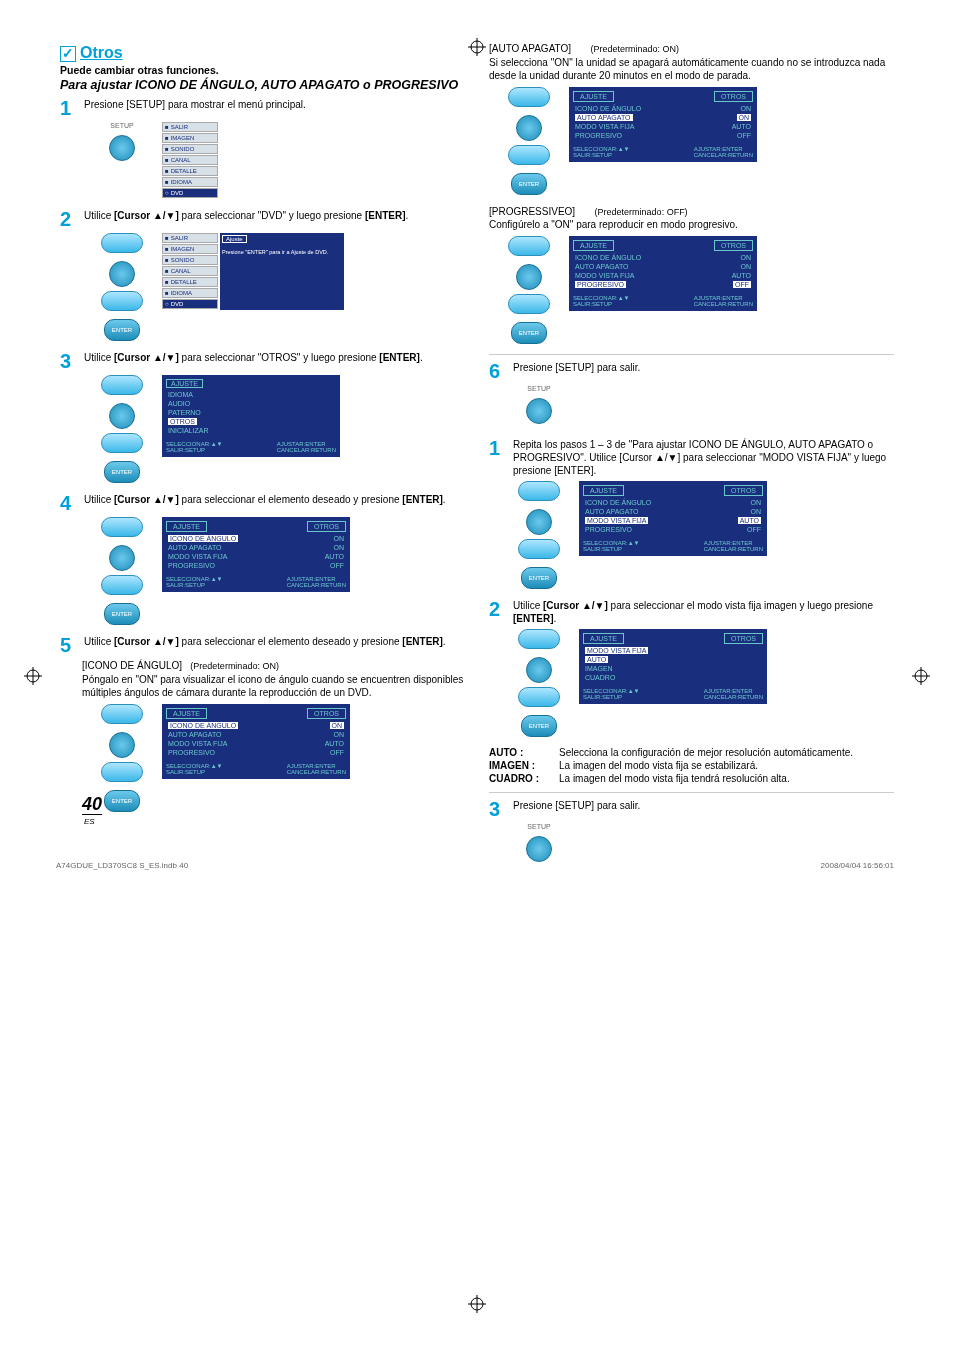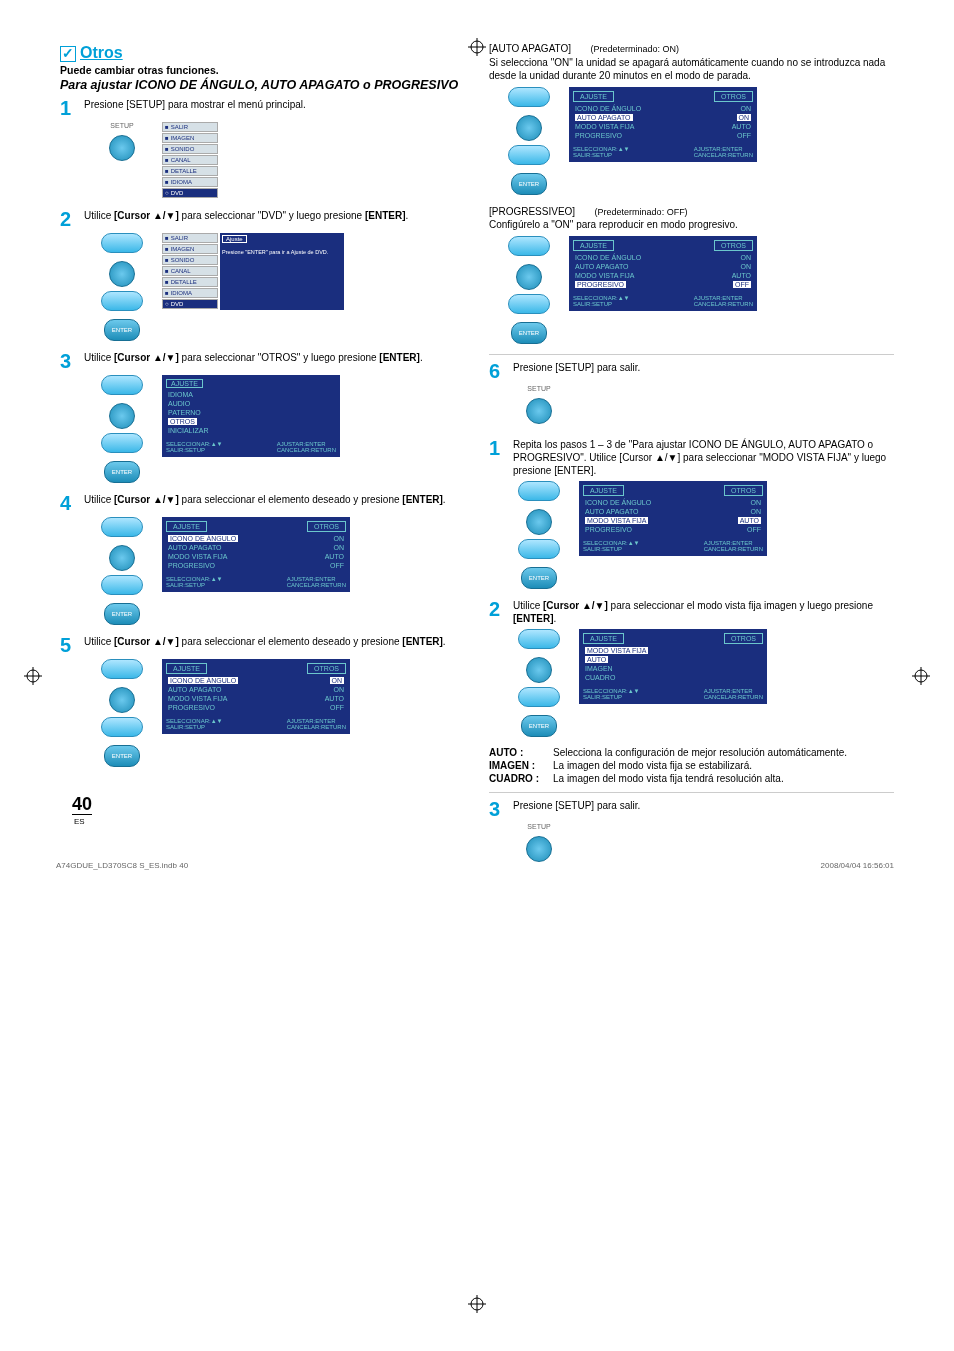--- a/index.html
+++ b/index.html
@@ -148,24 +148,24 @@
     background:#1a2e7e;color:#fff;font-size:6px;width:120px;padding:2px;
   }
   .mini-panel .top{display:flex;justify-content:space-between;}
   .mini-panel .hint{font-size:5.5px;margin-top:6px;}
   .body-text{
     font-size:10px;line-height:1.35;margin:2px 0 4px 0;
   }
   .setting-label{font-weight:normal;}
   .default{font-size:9px;}
   .desc-list{margin:6px 0 8px 0;}
-  .desc-row{display:flex;gap:6px;margin-bottom:2px;font-size:10px;}
+  .desc-row{display:flex;gap:12px;margin-bottom:2px;font-size:10px;}
   .desc-term{font-weight:bold;width:58px;flex-shrink:0;}
   .page-num{
-    position:absolute;bottom:90px;left:72px;
+    position:absolute;bottom:90px;left:82px;font-style:italic;
   }
   .page-num .n{font-size:18px;font-weight:bold;border-bottom:1px solid #000;}
   .page-num .es{font-size:8px;margin-left:2px;}
   .footer{
     position:absolute;bottom:46px;left:56px;right:60px;
     display:flex;justify-content:space-between;font-size:8px;color:#666;
   }
   .osd-simple{
     background:#1a2e7e;color:#6bc6cc;font-size:7px;width:170px;padding:4px;
   }
@@ -388,20 +388,24 @@
             </div>
         </div>
       </div>
 
       <div class="step">
         <div class="step-num">5</div>
         <div class="step-text">
           <span>Utilice </span><span class="bold">[Cursor ▲/▼]</span><span> para seleccionar el elemento deseado y presione </span><span class="bold">[ENTER]</span><span>.</span>
         </div>
       </div>
+      <div class="indent body-text">
+        <span class="setting-label">[ICONO DE ÁNGULO]</span>&nbsp;&nbsp;&nbsp;<span class="default">(Predeterminado: ON)</span><br>
+        <span>Póngalo en "ON" para visualizar el icono de ángulo cuando se encuentren disponibles múltiples ángulos de cámara durante la reproducción de un DVD.</span>
+      </div>
       <div class="fig-row">
         <div class="remote-stack">
           <div class="btn-oval"></div>
             <div class="btn-circle"></div>
             <div class="btn-oval"></div>
           <div class="btn-enter">ENTER</div>
         </div>
         <div class="osd">
           <div class="osd-title-row">
               <span class="osd-title">AJUSTE</span>

